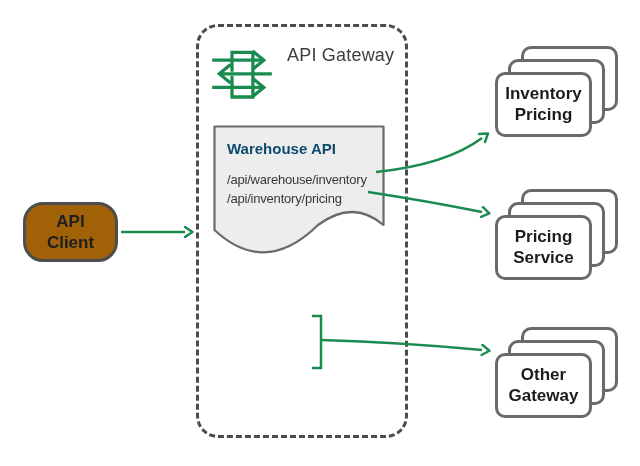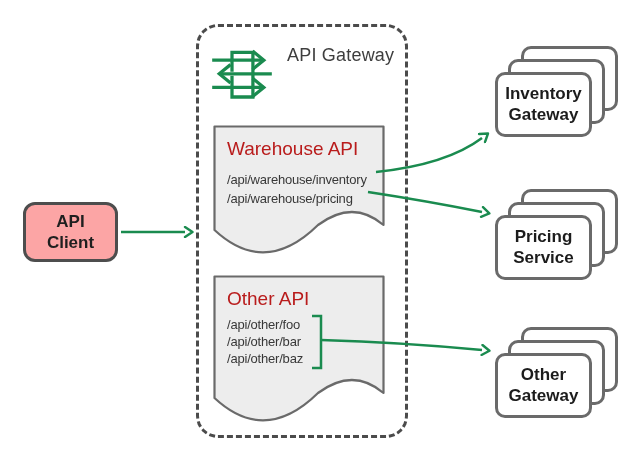--- a/index.html
+++ b/index.html
@@ -4,36 +4,36 @@
 <style>
   html,body{margin:0;padding:0;background:#fff;}
   #canvas{
     position:relative;width:640px;height:466px;background:#ffffff;overflow:hidden;
     font-family:"Liberation Sans","DejaVu Sans",sans-serif;color:#222;
     -webkit-font-smoothing:antialiased;
   }
   
   .client-box{
     position:absolute;left:23px;top:202px;width:95px;height:60px;box-sizing:border-box;
-    border:3px solid #4d4d4d;border-radius:12px;background:#fca5a5;
+    border:3px solid #4d4d4d;border-radius:20px;background:#a16207;
     display:flex;align-items:center;justify-content:center;text-align:center;
     font-weight:bold;font-size:17px;line-height:1.25;color:#1f1f1f;white-space:pre-line;
   }
   
   .gateway{
     position:absolute;left:196px;top:24px;width:212px;height:414px;box-sizing:border-box;
     border:3px dashed #4b4b4b;border-radius:22px;background:#fff;
   }
   .gw-header{position:absolute;left:13px;top:18px;display:flex;align-items:flex-start;gap:15px;}
   .gw-title{font-size:18px;font-weight:500;color:#3e3e3e;letter-spacing:.2px;}
   
   .doc{position:absolute;left:14px;}
   .doc svg.shape{position:absolute;left:0;top:0;}
   .doc-content{position:relative;padding:14px 0 0 14px;}
-  .doc-title{font-size:19px;font-weight:normal;color:#b91c1c;line-height:19px;}
+  .doc-title{font-size:15px;font-weight:bold;color:#0c4a6e;line-height:19px;}
   .routes{font-size:13px;color:#383838;letter-spacing:-0.2px;}
   .doc-warehouse{top:98px;width:172px;height:132px;}
   .doc-warehouse .routes{margin-top:12px;line-height:19px;}
   .doc-other{top:248px;width:172px;height:150px;}
   .doc-other .routes{margin-top:8px;line-height:17px;}
   
   .stack{position:absolute;width:123px;height:91px;}
   .stack-inventory{left:495px;top:46px;}
   .stack-pricing{left:495px;top:189px;}
   .stack-other{left:495px;top:327px;}
@@ -76,45 +76,32 @@
     </div>
 
     <div class="doc doc-warehouse">
       <svg class="shape" width="172" height="132" viewBox="0 0 172 132">
         <path d="M1.5,1.5 H170.5 V100 Q140,74 105,100 Q52,152 1.5,105 Z" fill="#ededed" stroke="#6a6a6a" stroke-width="2.2" stroke-linejoin="round"></path>
       </svg>
       <div class="doc-content">
         <div class="doc-title">Warehouse API</div>
         <div class="routes">
           <div>/api/warehouse/inventory</div>
-          <div>/api/warehouse/pricing</div>
+          <div>/api/inventory/pricing</div>
         </div>
       </div>
     </div>
 
-    <div class="doc doc-other">
-      <svg class="shape" width="172" height="150" viewBox="0 0 172 150">
-        <path d="M1.5,1.5 H170.5 V118 Q140,92 105,118 Q52,170 1.5,123 Z" fill="#ededed" stroke="#6a6a6a" stroke-width="2.2" stroke-linejoin="round"></path>
-      </svg>
-      <div class="doc-content">
-        <div class="doc-title">Other API</div>
-        <div class="routes">
-          <div>/api/other/foo</div>
-          <div>/api/other/bar</div>
-          <div>/api/other/baz</div>
-        </div>
-      </div>
-    </div>
   </div>
 
   <div class="stack stack-inventory">
     <div class="card card-back2"></div>
     <div class="card card-back1"></div>
     <div class="card card-front">Inventory
-Gateway</div>
+Pricing</div>
   </div>
 
   <div class="stack stack-pricing">
     <div class="card card-back2"></div>
     <div class="card card-back1"></div>
     <div class="card card-front">Pricing
 Service</div>
   </div>
 
   <div class="stack stack-other">

